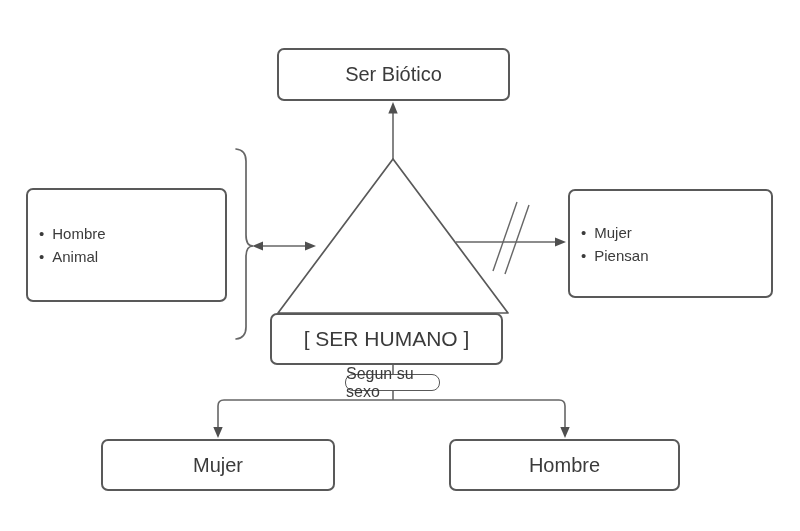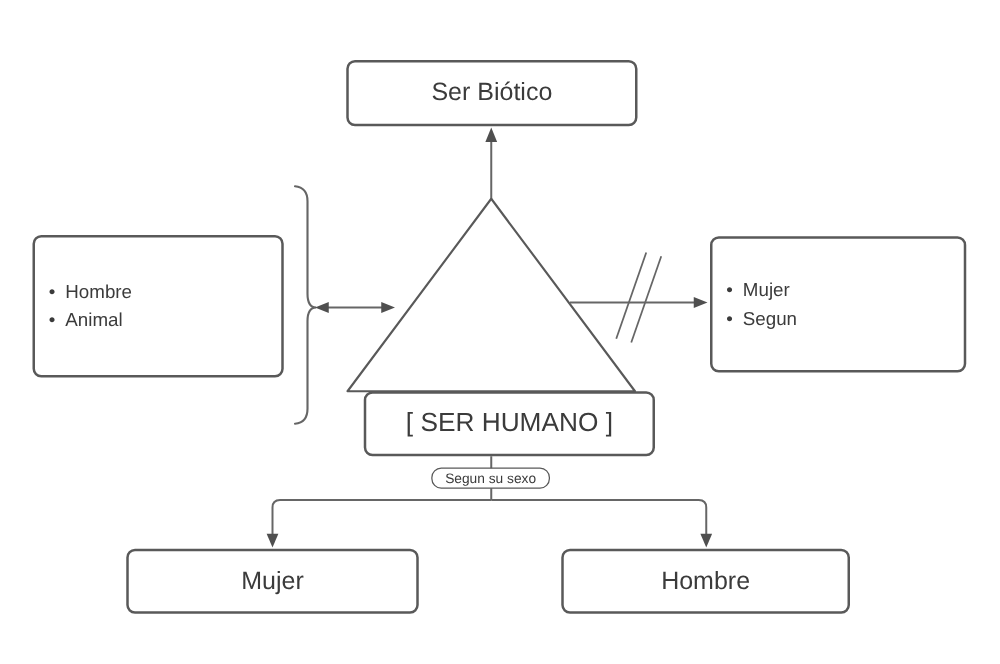--- a/index.html
+++ b/index.html
@@ -23,21 +23,21 @@
     background: #ffffff;
     border: 2px solid #595959;
     border-radius: 7px;
     display: flex;
     align-items: center;
     justify-content: center;
     font-size: 20px;
     color: #3b3b3b;
   }
   .box.node-top      { left: 277px; top: 48px;  width: 233px; height: 53px; }
-  .box.node-center   { left: 291px; top: 313px; width: 233px; height: 52px; font-size: 21px; }
+  .box.node-center   { left: 270px; top: 313px; width: 233px; height: 52px; font-size: 21px; }
   .box.node-left     { left: 26px;  top: 188px; width: 201px; height: 114px; }
   .box.node-right    { left: 568px; top: 189px; width: 205px; height: 109px; }
   .box.node-bleft    { left: 101px; top: 439px; width: 234px; height: 52px; }
   .box.node-bright   { left: 449px; top: 439px; width: 231px; height: 52px; }
   .box.listbox {
     flex-direction: column;
     align-items: flex-start;
     justify-content: center;
     padding-left: 11px;
     font-size: 15px;
@@ -53,22 +53,21 @@
   .branch-label {
     position: absolute;
     box-sizing: border-box;
     left: 345px; top: 374px;
     width: 95px; height: 17px;
     background: #ffffff;
     border: 1.5px solid #595959;
     border-radius: 8px;
     display: flex;
     align-items: center;
-    justify-content: center;
-    font-size: 11px;
+    font-size: 16px;
     color: #3b3b3b;
   }
 </style>
 </head>
 <body>
 
 <div class="stage">
 
   <svg class="connectors" viewBox="0 0 800 531" xmlns="http://www.w3.org/2000/svg">
 
@@ -122,21 +121,21 @@
     </div>
   </div>
 
   <div class="box listbox node-right">
     <div class="li">
       <span class="bullet">•</span>
       <span>Mujer</span>
     </div>
     <div class="li">
       <span class="bullet">•</span>
-      <span>Segun</span>
+      <span>Piensan</span>
     </div>
   </div>
 
   <div class="branch-label">
     <span>Segun su sexo</span>
   </div>
 
   <div class="box node-bleft">
     <span>Mujer</span>
   </div>

